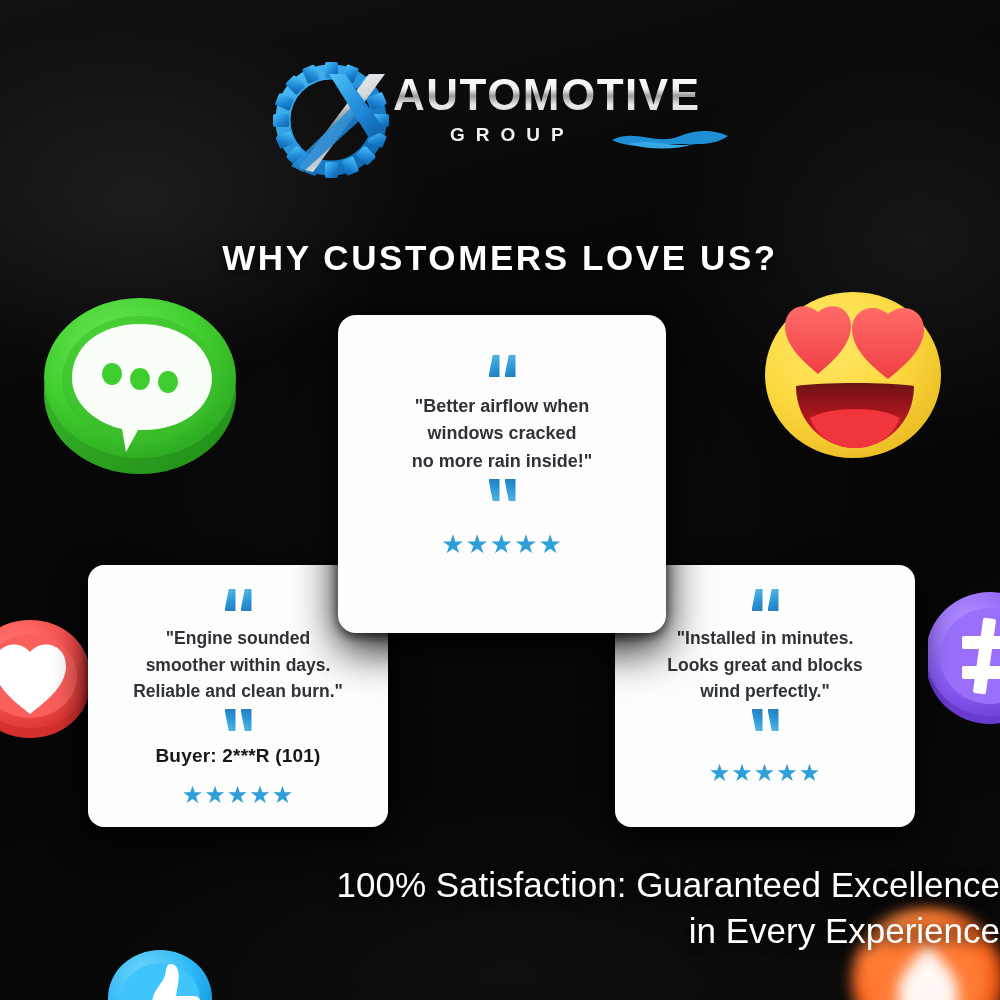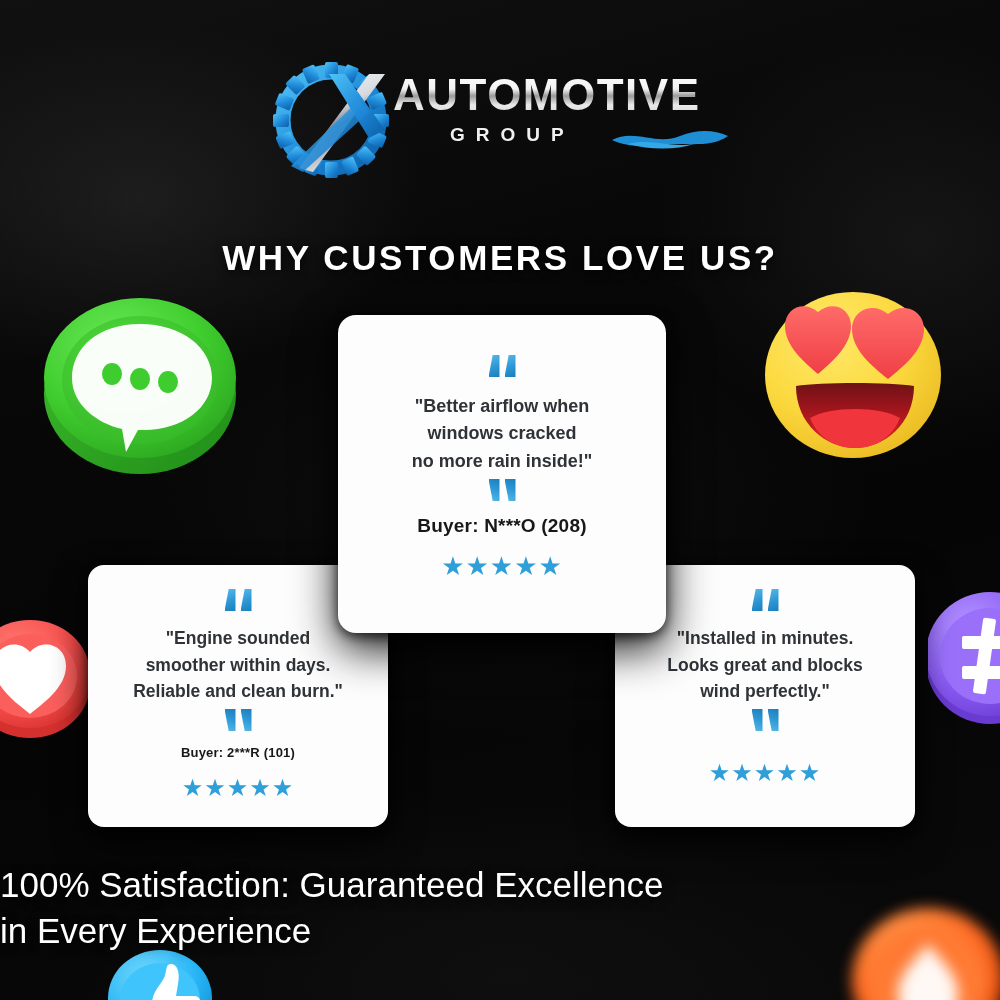--- a/index.html
+++ b/index.html
@@ -127,21 +127,21 @@
     color: #2f3337;
     padding: 0 22px;
     white-space: pre-line;
   }
   #card-center .quote-text {
     font-size: 18px;
     margin-top: 16px;
   }
 
   .buyer {
-    font-size: 13px;
+    font-size: 19px;
     font-weight: 700;
     color: #16181a;
     letter-spacing: 0.2px;
   }
   #card-center .buyer { font-size: 19px; }
 
   .stars {
     color: #2f9fd9;
     font-size: 24px;
     letter-spacing: 1px;
@@ -150,21 +150,21 @@
   #card-center .stars { font-size: 26px; }
 
   .sp-a { height: 14px; }
   .sp-b { height: 16px; }
 
   
   #tagline {
     position: absolute;
     left: 0; top: 862px;
     width: 1000px;
-    text-align: left;
+    text-align: right;
     font-size: 35px;
     font-weight: 400;
     line-height: 1.32;
     color: #ffffff;
     white-space: pre-line;
     text-shadow: 0 2px 12px rgba(0,0,0,0.9);
     z-index: 7;
   }
 
   
@@ -401,21 +401,20 @@
         <span class="qbar"></span>
     </div>
     <div class="quote-text">"Better airflow when
 windows cracked
 no more rain inside!"</div>
     <div class="quote-mark quote-close">
       <span class="qbar"></span>
         <span class="qbar"></span>
     </div>
     <div class="sp-a"></div>
-    <div class="buyer">Buyer: N***O (208)</div>
     <div class="sp-b"></div>
     <div class="stars">★★★★★</div>
   </div>
 
   <div id="tagline">100% Satisfaction: Guaranteed Excellence
 in Every Experience</div>
 
 </div>
 
 </body></html>

